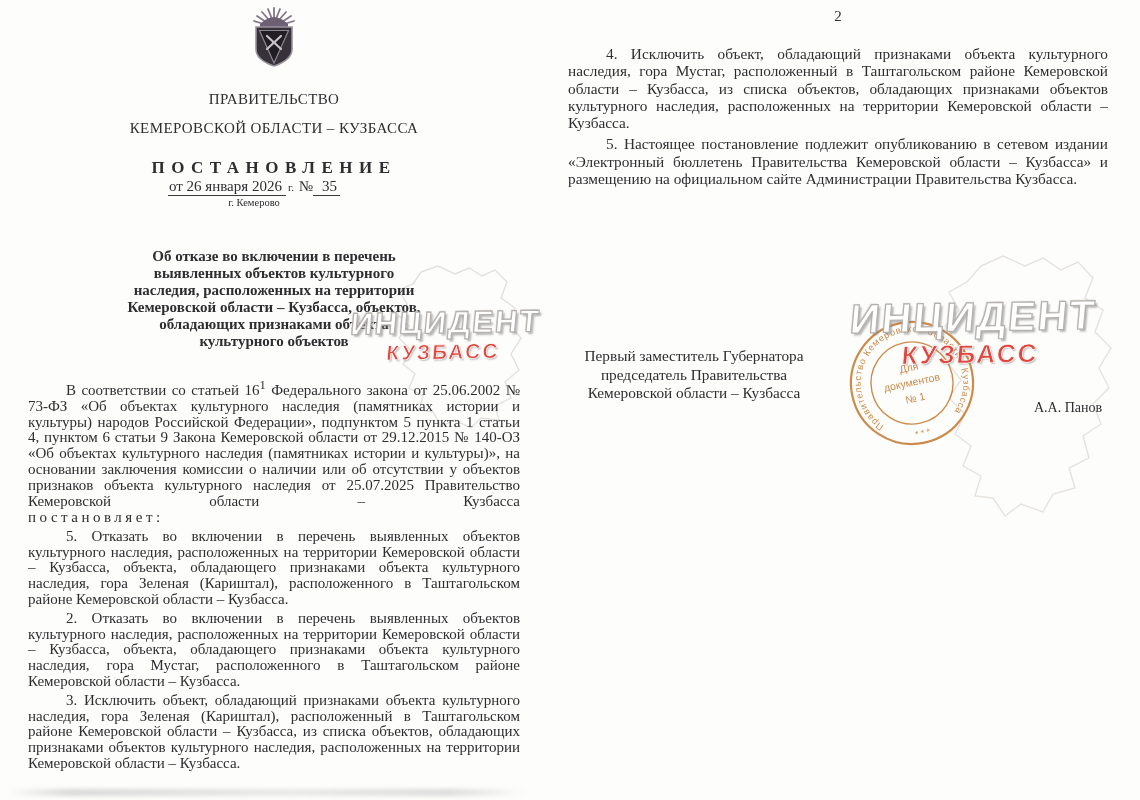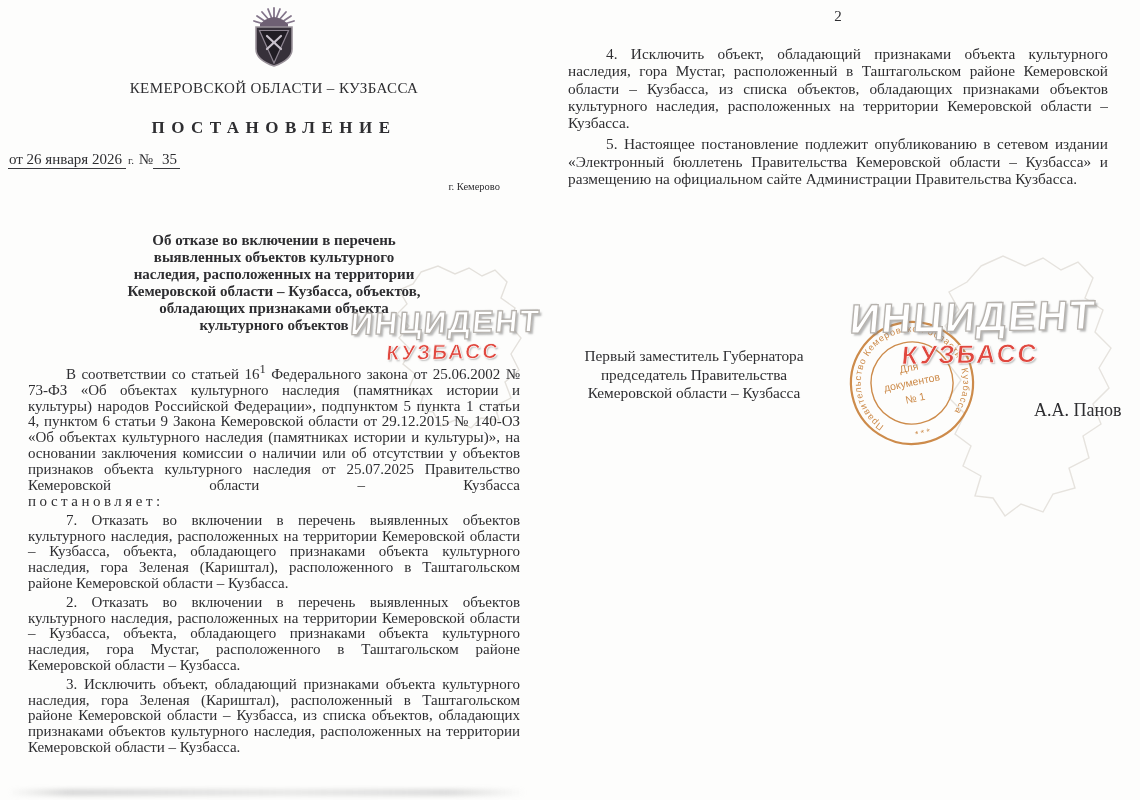--- a/index.html
+++ b/index.html
@@ -11,38 +11,38 @@
   .page{position:absolute;top:0;height:800px;z-index:1;}
   #page1{left:28px;width:492px;}
   #page2{left:568px;width:540px;}
 
   
   .emblem{display:block;margin:6px auto 0;}
   .org{ text-align:center;font-size:15px;letter-spacing:.4px;}
   .org1{margin-top:23px;}
   .org2{margin-top:12px;}
   .doctype{text-align:center;font-weight:bold;font-size:17px;letter-spacing:6.5px;margin-top:21px;}
-  .dateblock{margin-top:13px;text-align:left;font-size:15px;transform:translateX(-20px);}
+  .dateblock{text-align:center;font-size:15px;transform:translateX(-20px);}
   .u-date{border-bottom:1.2px solid #3a3a3e;padding:0 4px 1px 1px;}
   .date-g{font-size:11px;margin:0 1px 0 2px;}
   .u-num{border-bottom:1.2px solid #3a3a3e;padding:0 3px 1px 9px;}
-  .city{font-size:10.5px;text-align:right;transform:translateX(-20px);margin-top:13px;}
+  .city{font-size:10.5px;text-align:center;transform:translateX(-20px);margin-top:2px;}
   .title{margin-top:40px;font-weight:bold;font-size:15px;line-height:17px;text-align:center;}
 
   
   .intro{margin:28px 0 0 0;font-size:15px;line-height:15.8px;text-align:justify;text-align-last:justify;text-indent:38px;}
   .resolves{font-size:15px;line-height:16.5px;letter-spacing:3.5px;}
   .pt{margin:3px 0 0 0;font-size:15px;line-height:15.8px;text-align:justify;text-indent:38px;}
   #page2 .pt{font-size:15.3px;line-height:17.3px;margin-top:4px;}
   .pagenum{margin-top:8px;text-align:center;font-size:15px;}
   .pts2{margin-top:20px;}
 
   
   .sig{position:absolute;left:2px;top:347px;width:248px;text-align:center;font-size:15.3px;line-height:18.7px;}
-  .signame{position:absolute;left:466px;top:400px;font-size:18px;white-space:nowrap;}
+  .signame{position:absolute;left:466px;top:400px;font-size:14px;white-space:nowrap;}
 
   
   .stamp{position:absolute;left:842px;top:313px;width:140px;height:140px;z-index:2;opacity:.92;}
   .stamp text{font-family:"Liberation Sans","DejaVu Sans",sans-serif;}
 
   
   .wm{position:absolute;z-index:5;text-align:center;transform:skewX(-6deg) rotate(-1deg);
       font-family:"Liberation Sans","DejaVu Sans",sans-serif;font-weight:bold;line-height:1;}
   #wm1{left:342px;top:307px;width:205px;}
   #wm2{left:842px;top:297px;width:260px;}
@@ -95,20 +95,21 @@
     <path d="M14,18 Q20,12 28,11 Q36,12 42,18 L42,21 L14,21 Z" fill="#6e6073"></path>
     <path d="M10,21 h36 v22 q0 11 -18 17 q-18 -6 -18 -17 z" fill="#37313a" stroke="#9a929a" stroke-width="1.6"></path>
     <path d="M13.5,24.5 h29 L28,57 Z" fill="#211d24" stroke="#8d8490" stroke-width="1.2"></path>
     <g stroke="#c9c2cc" stroke-width="2.2" stroke-linecap="round">
       <path d="M21,30 L35,43"></path>
         <path d="M35,30 L21,43"></path>
     </g>
     <circle cx="28" cy="36.5" r="1.6" fill="#c9c2cc"></circle>
   </svg>
 
+  <div class="org org1">ПРАВИТЕЛЬСТВО</div>
   <div class="org org2">КЕМЕРОВСКОЙ ОБЛАСТИ – КУЗБАССА</div>
   <div class="doctype">ПОСТАНОВЛЕНИЕ</div>
 
   <div class="dateblock">
     <span class="u-date">от 26 января 2026</span><span class="date-g">г.</span>
     <span>№</span><span class="u-num">35</span>
   </div>
   <div class="city">г. Кемерово</div>
 
   <div class="title">
@@ -116,21 +117,21 @@
     <div>выявленных объектов культурного</div>
     <div>наследия, расположенных на территории</div>
     <div>Кемеровской области – Кузбасса, объектов,</div>
     <div>обладающих признаками объекта</div>
     <div>культурного объектов</div>
   </div>
 
   <p class="intro"><span>В соответствии со статьей 16</span><sup>1</sup> <span>Федерального закона от 25.06.2002 № 73-ФЗ «Об объектах культурного наследия (памятниках истории и культуры) народов Российской Федерации», подпунктом 5 пункта 1 статьи 4, пунктом 6 статьи 9 Закона Кемеровской области от 29.12.2015 № 140-ОЗ «Об объектах культурного наследия (памятниках истории и культуры)», на основании заключения комиссии о наличии или об отсутствии у объектов признаков объекта культурного наследия от 25.07.2025 Правительство Кемеровской области – Кузбасса</span></p>
   <div class="resolves">постановляет:</div>
 
-  <p class="pt">7. Отказать во включении в перечень выявленных объектов культурного наследия, расположенных на территории Кемеровской области – Кузбасса, объекта, обладающего признаками объекта культурного наследия, гора Зеленая (Кариштал), расположенного в Таштагольском районе Кемеровской области – Кузбасса.</p>
+  <p class="pt">5. Отказать во включении в перечень выявленных объектов культурного наследия, расположенных на территории Кемеровской области – Кузбасса, объекта, обладающего признаками объекта культурного наследия, гора Зеленая (Кариштал), расположенного в Таштагольском районе Кемеровской области – Кузбасса.</p>
   <p class="pt">2. Отказать во включении в перечень выявленных объектов культурного наследия, расположенных на территории Кемеровской области – Кузбасса, объекта, обладающего признаками объекта культурного наследия, гора Мустаг, расположенного в Таштагольском районе Кемеровской области – Кузбасса.</p>
   <p class="pt">3. Исключить объект, обладающий признаками объекта культурного наследия, гора Зеленая (Кариштал), расположенный в Таштагольском районе Кемеровской области – Кузбасса, из списка объектов, обладающих признаками объектов культурного наследия, расположенных на территории Кемеровской области – Кузбасса.</p>
 </div>
 
 <div class="page" id="page2">
   <div class="pagenum">2</div>
 
   <div class="pts2">
     <p class="pt">4. Исключить объект, обладающий признаками объекта культурного наследия, гора Мустаг, расположенный в Таштагольском районе Кемеровской области – Кузбасса, из списка объектов, обладающих признаками объектов культурного наследия, расположенных на территории Кемеровской области – Кузбасса.</p>
     <p class="pt">5. Настоящее постановление подлежит опубликованию в сетевом издании «Электронный бюллетень Правительства Кемеровской области – Кузбасса» и размещению на официальном сайте Администрации Правительства Кузбасса.</p>

